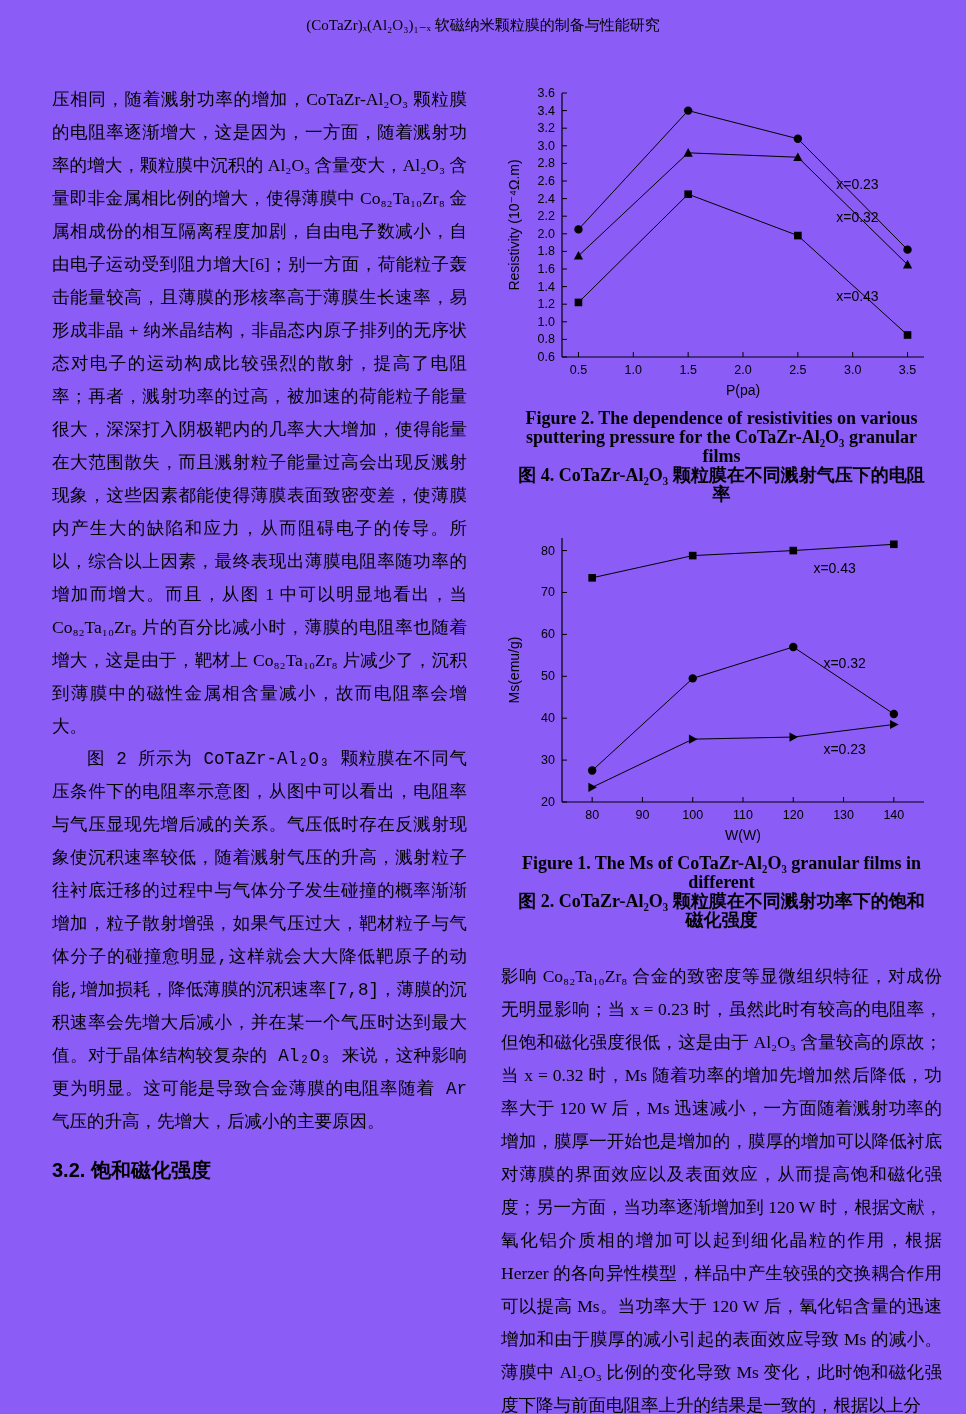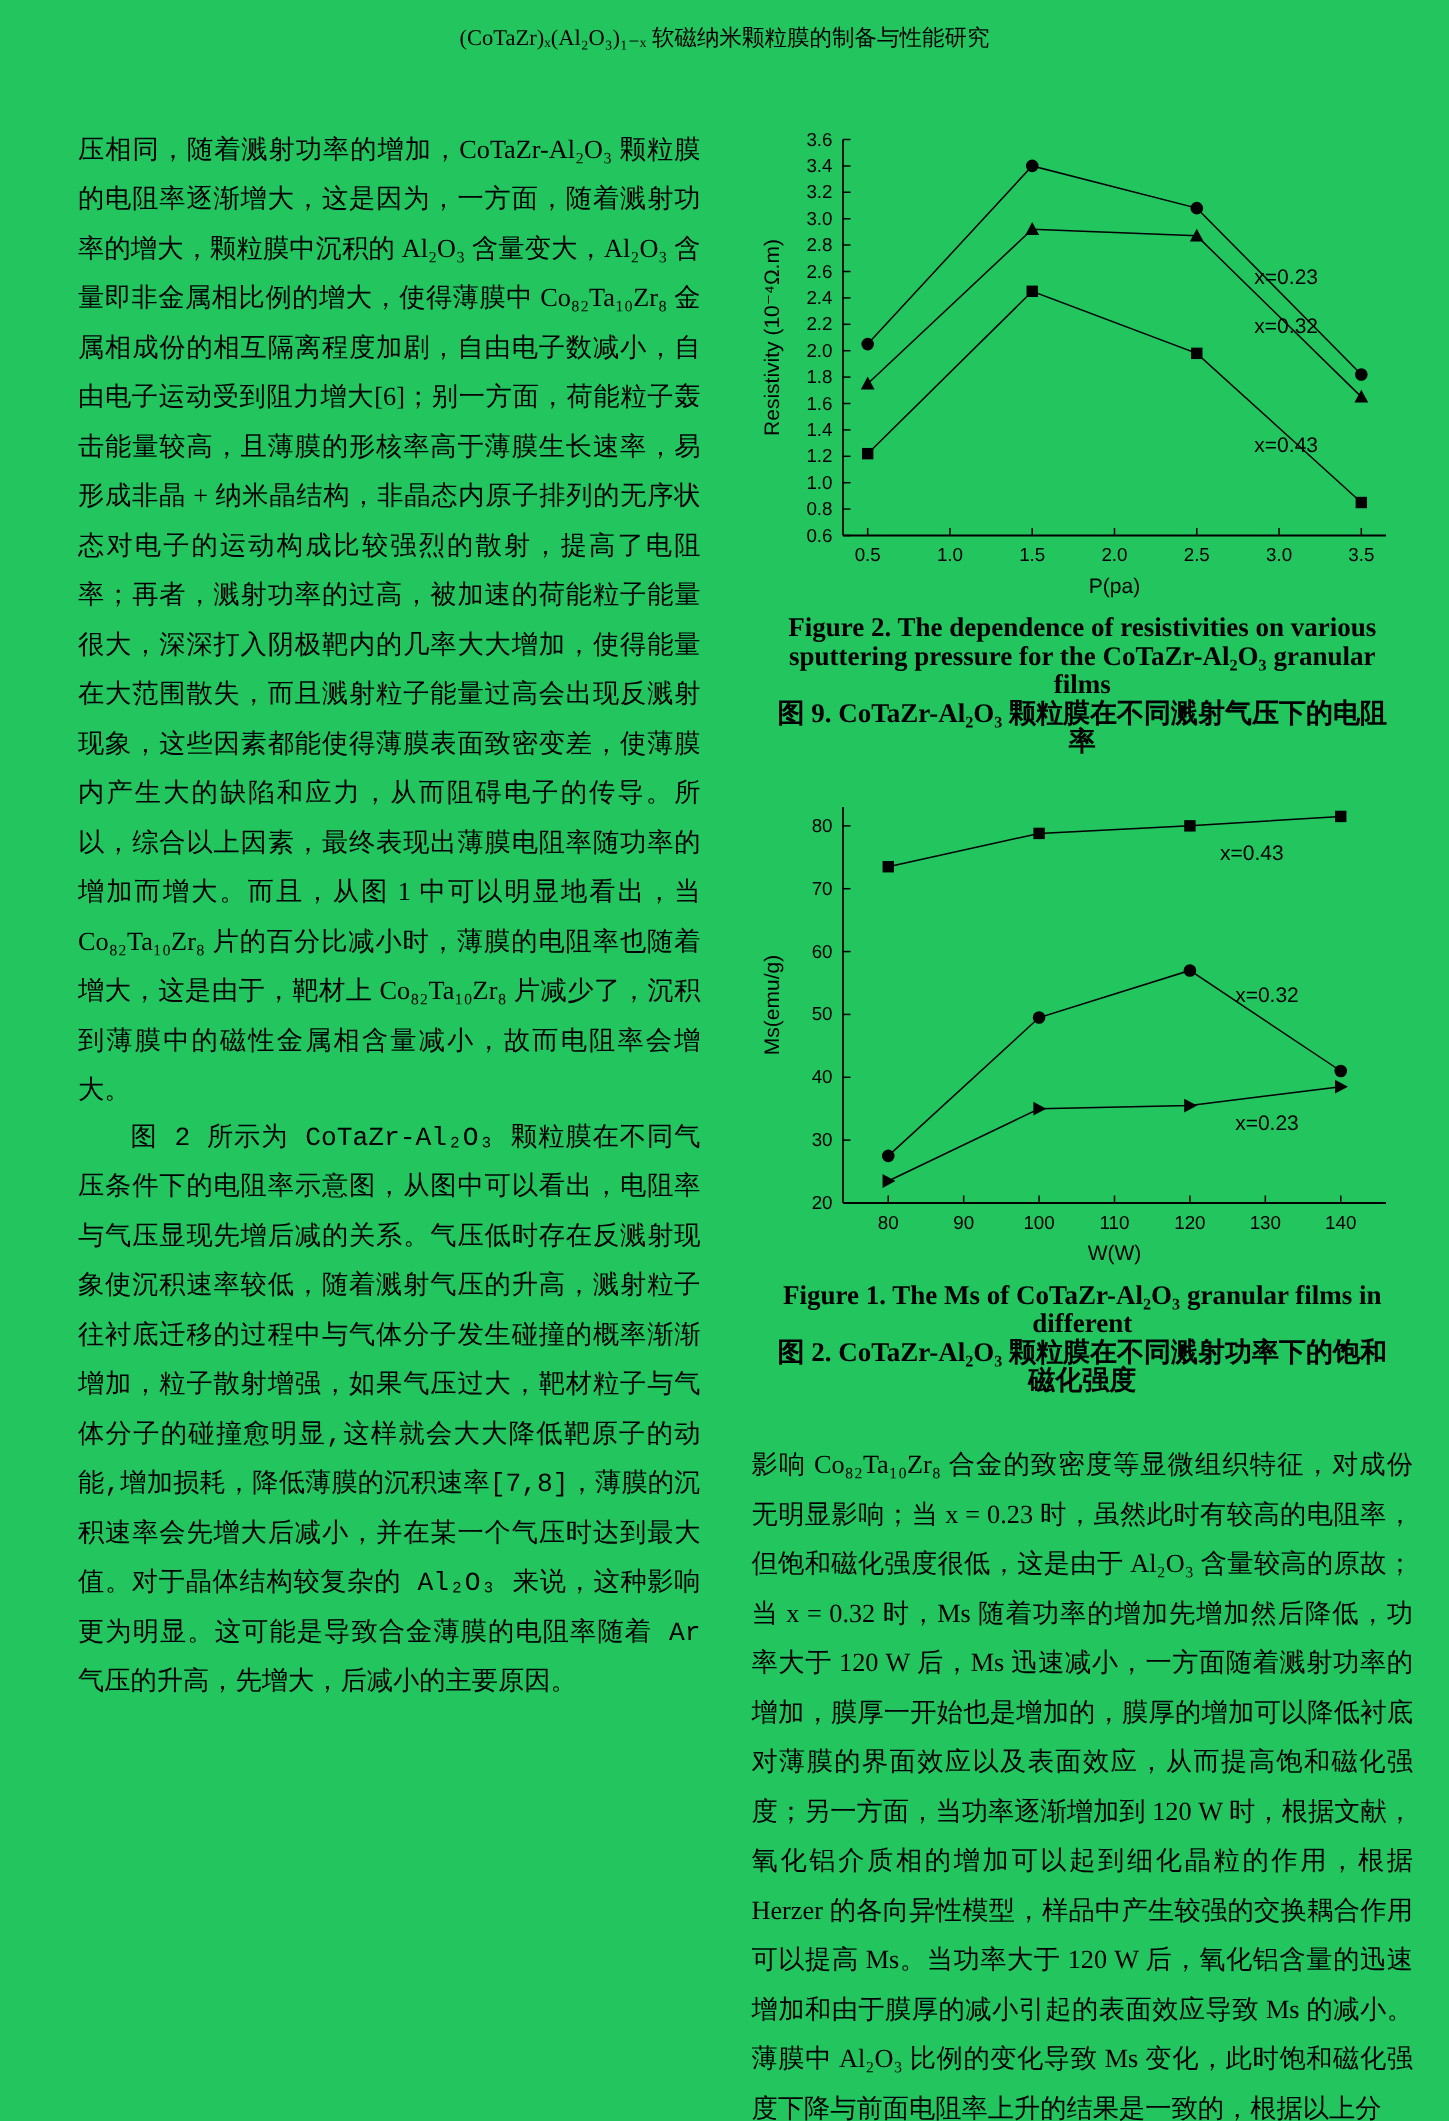--- a/index.html
+++ b/index.html
@@ -6,21 +6,21 @@
   html, body { background:#ffffff; }
   body {
     width:966px; height:1414px;
     font-family:"Liberation Serif","DejaVu Serif","DejaVu Sans",serif;
     color:#000;
   }
   .page {
     width:966px; height:1414px;
     padding:10px 52px 0 52px;
     display:flex; flex-direction:column;
-    overflow:hidden; background:#22c55e;
+    overflow:hidden; background:#8b5cf6;
   }
   .header {
     text-align:center;
     font-size:15px;
     padding:6px 0 20px 0;
   }
   .columns { display:flex; gap:34px; flex:1 1 auto;margin-top:28px; }
   .col-left  { width:415px; flex:0 0 415px; }
   .col-right { width:441px; flex:0 0 441px; }
   .body-text {
@@ -60,20 +60,21 @@
 
   <div class="header">
     <span>(CoTaZr)ₓ(Al₂O₃)₁₋ₓ 软磁纳米颗粒膜的制备与性能研究</span>
   </div>
 
   <div class="columns">
 
     <div class="col-left">
       <p class="body-text">压相同，随着溅射功率的增加，CoTaZr-Al₂O₃ 颗粒膜的电阻率逐渐增大，这是因为，一方面，随着溅射功率的增大，颗粒膜中沉积的 Al₂O₃ 含量变大，Al₂O₃ 含量即非金属相比例的增大，使得薄膜中 Co₈₂Ta₁₀Zr₈ 金属相成份的相互隔离程度加剧，自由电子数减小，自由电子运动受到阻力增大[6]；别一方面，荷能粒子轰击能量较高，且薄膜的形核率高于薄膜生长速率，易形成非晶 + 纳米晶结构，非晶态内原子排列的无序状态对电子的运动构成比较强烈的散射，提高了电阻率；再者，溅射功率的过高，被加速的荷能粒子能量很大，深深打入阴极靶内的几率大大增加，使得能量在大范围散失，而且溅射粒子能量过高会出现反溅射现象，这些因素都能使得薄膜表面致密变差，使薄膜内产生大的缺陷和应力，从而阻碍电子的传导。所以，综合以上因素，最终表现出薄膜电阻率随功率的增加而增大。而且，从图 1 中可以明显地看出，当 Co₈₂Ta₁₀Zr₈ 片的百分比减小时，薄膜的电阻率也随着增大，这是由于，靶材上 Co₈₂Ta₁₀Zr₈ 片减少了，沉积到薄膜中的磁性金属相含量减小，故而电阻率会增大。</p>
       <p class="body-text indent">图 2 所示为 CoTaZr-Al₂O₃ 颗粒膜在不同气压条件下的电阻率示意图，从图中可以看出，电阻率与气压显现先增后减的关系。气压低时存在反溅射现象使沉积速率较低，随着溅射气压的升高，溅射粒子往衬底迁移的过程中与气体分子发生碰撞的概率渐渐增加，粒子散射增强，如果气压过大，靶材粒子与气体分子的碰撞愈明显,这样就会大大降低靶原子的动能,增加损耗，降低薄膜的沉积速率[7,8]，薄膜的沉积速率会先增大后减小，并在某一个气压时达到最大值。对于晶体结构较复杂的 Al₂O₃ 来说，这种影响更为明显。这可能是导致合金薄膜的电阻率随着 Ar 气压的升高，先增大，后减小的主要原因。</p>
+      <h3 class="section-heading">3.2. 饱和磁化强度</h3>
     </div>
 
     <div class="col-right">
 
       <div class="figure">
         <svg id="chart-fig2" width="436" height="318" viewBox="0 0 436 318">
             <line x1="58" y1="10" x2="58" y2="274" stroke="#000" stroke-width="1.2"></line>
             <line x1="58" y1="274" x2="420" y2="274" stroke="#000" stroke-width="1.2"></line>
             <line x1="74.45454545454545" y1="274" x2="74.45454545454545" y2="269" stroke="#000"></line>
             <text class="tick" x="74.45454545454545" y="291" text-anchor="middle">0.5</text>
@@ -137,21 +138,21 @@
             <text class="slabel" x="332.24242424242425" y="138.95999999999998">x=0.32</text>
             <polyline points="74.45454545454545,219.44 184.15151515151513,111.19999999999999 293.8484848484849,152.56 403.54545454545456,252" fill="none" stroke="#000" stroke-width="1"></polyline>
             <rect fill="#000" x="70.65454545454546" y="215.64" width="7.6" height="7.6"></rect>
             <rect fill="#000" x="180.35151515151512" y="107.39999999999999" width="7.6" height="7.6"></rect>
             <rect fill="#000" x="290.04848484848486" y="148.76" width="7.6" height="7.6"></rect>
             <rect fill="#000" x="399.74545454545455" y="248.2" width="7.6" height="7.6"></rect>
             <text class="slabel" x="332.24242424242425" y="218.16">x=0.43</text>
           </svg>
         <div class="caption">
           <div>Figure 2. The dependence of resistivities on various sputtering pressure for the CoTaZr-Al₂O₃ granular films</div>
-          <div>图 9. CoTaZr-Al₂O₃ 颗粒膜在不同溅射气压下的电阻率</div>
+          <div>图 4. CoTaZr-Al₂O₃ 颗粒膜在不同溅射气压下的电阻率</div>
         </div>
       </div>
 
       <div class="figure">
         <svg id="chart-fig3" width="436" height="318" viewBox="0 0 436 318">
             <line x1="58" y1="10" x2="58" y2="274" stroke="#000" stroke-width="1.2"></line>
             <line x1="58" y1="274" x2="420" y2="274" stroke="#000" stroke-width="1.2"></line>
             <line x1="88.16666666666666" y1="274" x2="88.16666666666666" y2="269" stroke="#000"></line>
             <text class="tick" x="88.16666666666666" y="291" text-anchor="middle">80</text>
             <line x1="138.44444444444446" y1="274" x2="138.44444444444446" y2="269" stroke="#000"></line>

